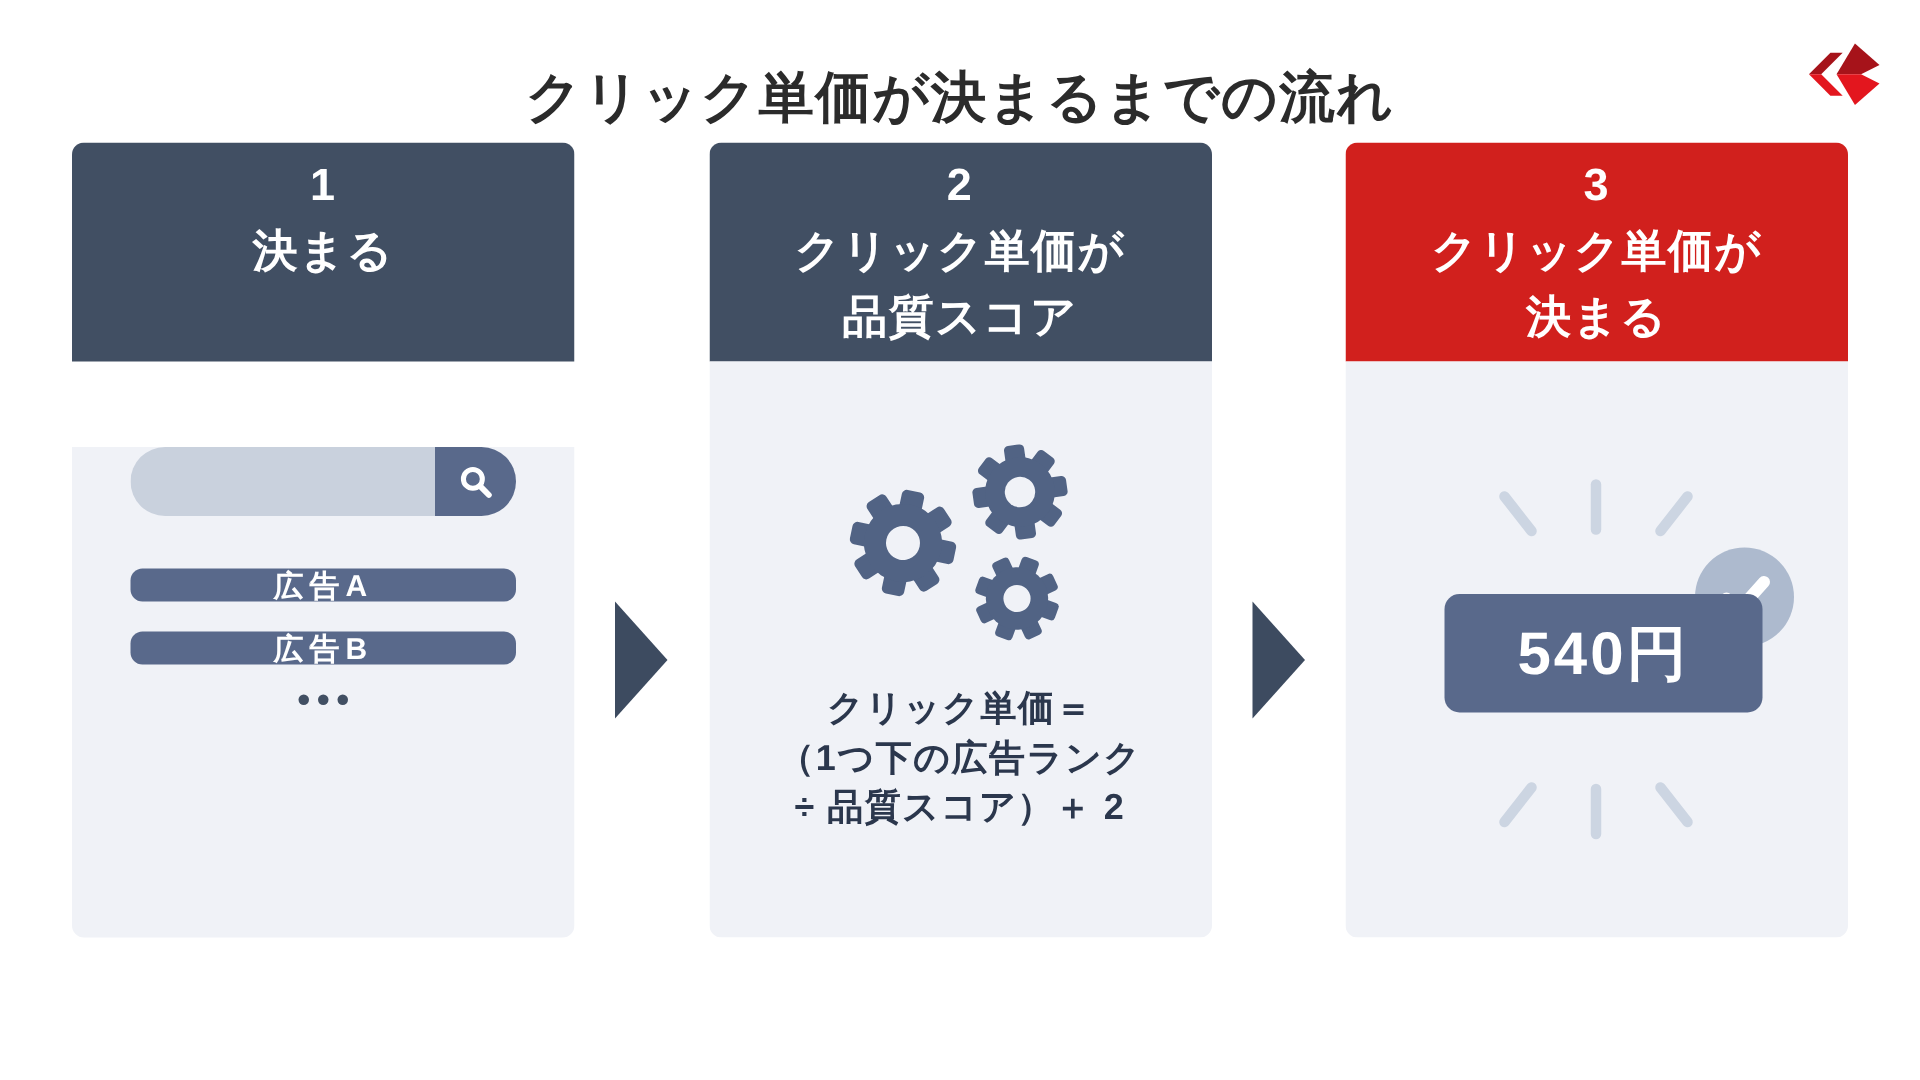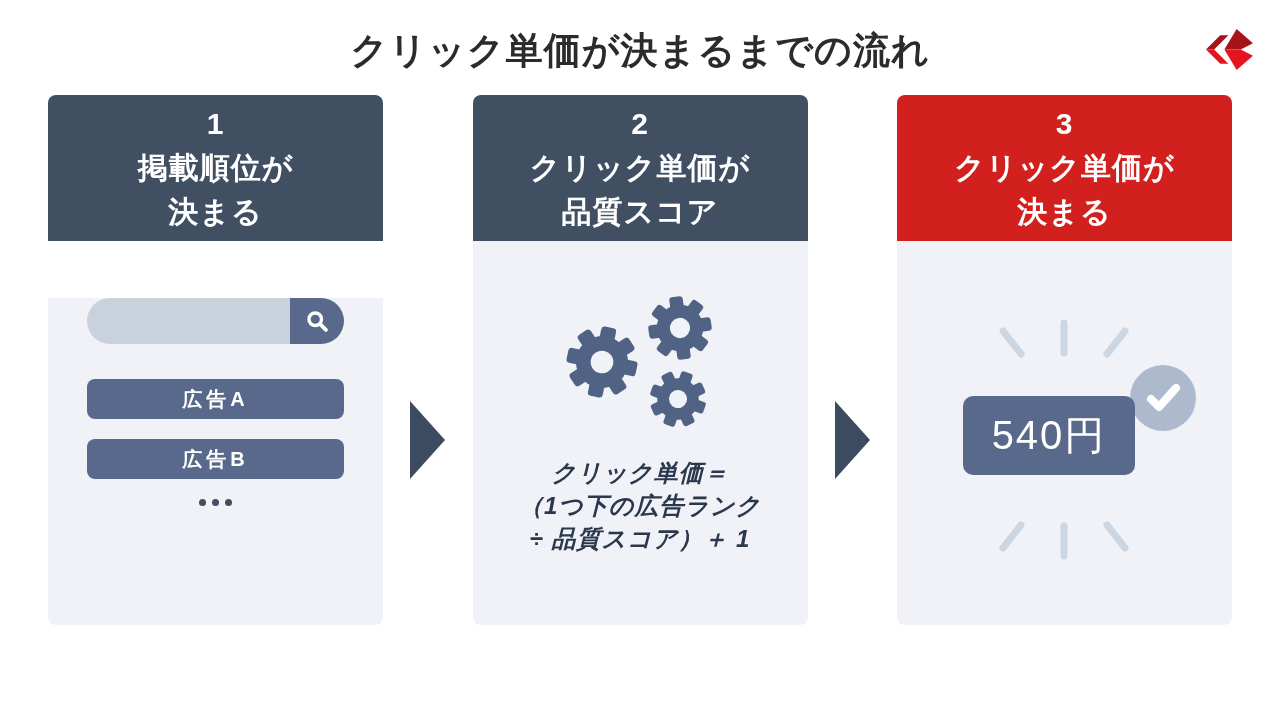--- a/index.html
+++ b/index.html
@@ -1,21 +1,21 @@
 <!DOCTYPE html>
 <html><head>
 <meta charset="utf-8">
 <style>
   * { box-sizing: border-box; margin: 0; padding: 0; }
   html, body { background: #ffffff; }
   body { font-family: "Liberation Sans", "DejaVu Sans", sans-serif; }
   .page { position: relative; width: 1280px; height: 720px; background: #ffffff; overflow: hidden; }
 
   
-  .title-row { position: relative; padding-top: 28px; height: 88px; }
+  .title-row { position: relative; padding-top: 42px; height: 88px; }
   .page-title {
     text-align: center; font-size: 37px; font-weight: bold; color: #2b2b2b;
     letter-spacing: 1px; line-height: 46px;
   }
   .brand-logo { position: absolute; top: 27px; right: 24px; width: 51px; height: 45px; }
 
   
   .flow {
     width: 1184px; margin: 7px auto 0 auto;
     display: flex; justify-content: space-between; align-items: flex-start;
@@ -42,46 +42,46 @@
     width: 257px; height: 46px; margin: 57px auto 0 auto;
     display: flex; border-radius: 23px; overflow: hidden;
   }
   .search-input { flex: 1; background: #c9d1dd; }
   .search-btn {
     width: 54px; background: #59698b;
     display: flex; align-items: center; justify-content: center;
   }
   .ads { margin-top: 35px; display: flex; flex-direction: column; align-items: center; gap: 20px; }
   .ad-btn {
-    width: 257px; height: 40px; border-radius: 8px; background: #59698b;
+    width: 257px; height: 22px; border-radius: 8px; background: #59698b;
     color: #ffffff; font-weight: bold; font-size: 20px; letter-spacing: 4px;
     display: flex; align-items: center; justify-content: center;
   }
   .ellipsis { margin-top: 20px; display: flex; justify-content: center; gap: 6px; }
   .ellipsis .dot { width: 7px; height: 7px; border-radius: 50%; background: #414f63; }
 
   
   .gears-svg { display: block; width: 335px; height: 215px; }
   .formula {
     text-align: center; font-weight: bold; font-size: 24px; line-height: 33px;
-    color: #2b374d; letter-spacing: 1px; font-style: italic;
+    color: #2b374d; letter-spacing: 1px;
   }
 
   
   .rays-svg { position: absolute; left: 0; top: 0; width: 335px; height: 384px; }
   .check-circle {
     position: absolute; left: 233px; top: 124px; width: 66px; height: 66px;
     border-radius: 50%; background: #adbace; z-index: 1;
     display: flex; align-items: center; justify-content: center;
   }
   .price-badge {
-    position: absolute; left: 66px; top: 155px; width: 172px; height: 79px;
+    position: absolute; left: 66px; top: 155px; width: 212px; height: 79px;
     border-radius: 10px; background: #59698b; z-index: 2;
     display: flex; align-items: center; justify-content: center;
-    color: #ffffff; font-weight: normal; font-size: 40px; letter-spacing: 2px;
+    color: #ffffff; font-weight: bold; font-size: 40px; letter-spacing: 2px;
   }
 </style>
 </head>
 <body>
 
 <div class="page">
 
   <div class="title-row">
     <h1 class="page-title">クリック単価が決まるまでの流れ</h1>
     <svg class="brand-logo" viewBox="0 0 48 44">
@@ -90,21 +90,20 @@
       <polygon points="30,2 46,16 34,22 18,22" fill="#a6131a"></polygon>
       <polygon points="18,22 34,22 46,28 30,42" fill="#e3161e"></polygon>
     </svg>
   </div>
 
   <div class="flow">
 
     <section class="panel">
       <header class="panel-header slate">
         <div>1</div>
-        <div>掲載順位が</div>
         <div>決まる</div>
       </header>
       <div class="panel-body">
         <div class="searchbar">
           <div class="search-input"></div>
           <div class="search-btn">
             <svg width="27" height="27" viewBox="0 0 24 24">
               <circle cx="10" cy="10" r="5.6" fill="none" stroke="#ffffff" stroke-width="3"></circle>
               <line x1="14.6" y1="14.6" x2="19.5" y2="19.5" stroke="#ffffff" stroke-width="3.4" stroke-linecap="round"></line>
             </svg>
@@ -144,21 +143,21 @@
               <circle r="13.5" fill="#f0f2f7"></circle>
             </g>
           </defs>
           <use href="#gear" transform="translate(129,121) scale(0.84) rotate(12)"></use>
           <use href="#gear" transform="translate(207,87) scale(0.75) rotate(-8)"></use>
           <use href="#gear" transform="translate(205,158) scale(0.67) rotate(20)"></use>
         </svg>
         <div class="formula">
           <div>クリック単価＝</div>
           <div>（1つ下の広告ランク</div>
-          <div>÷ 品質スコア）＋ 1</div>
+          <div>÷ 品質スコア）＋ 2</div>
         </div>
       </div>
     </section>
 
     <div class="flow-arrow"></div>
 
     <section class="panel">
       <header class="panel-header red">
         <div>3</div>
         <div>クリック単価が</div>

